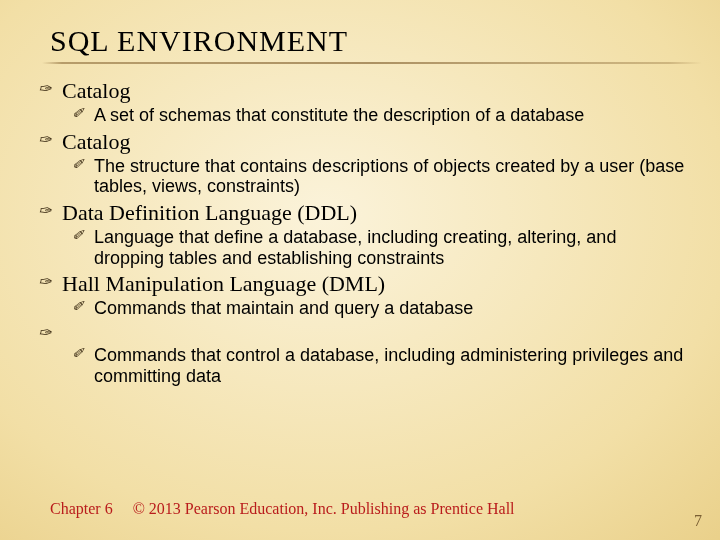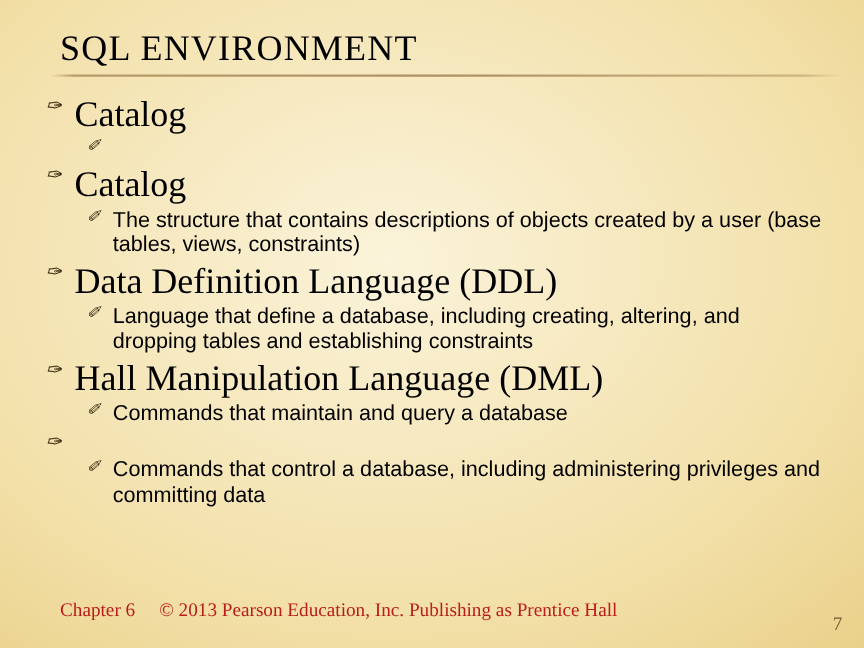--- a/index.html
+++ b/index.html
@@ -47,21 +47,21 @@
   .bullet-sub {
     font-family: 'Segoe Script', 'Brush Script MT', cursive;
     font-style: italic;
     font-size: 14px;
     color: #3a2a12;
     width: 22px;
     flex-shrink: 0;
     line-height: 1.35;
   }
   .term {
-    font-size: 30px;
+    font-size: 22px;
     font-family: Georgia, serif;
   }
   .desc {
     font-size: 18px;
     font-family: Arial, Helvetica, sans-serif;
     line-height: 1.15;
   }
   .subrow { display: flex; align-items: flex-start; padding-left: 34px; margin-top: 1px; margin-bottom: 3px; }
   .footer {
     position: absolute;
@@ -92,20 +92,21 @@
 
   <div class="content">
 
     <div class="item">
       <div class="row">
         <span class="bullet-main">✑</span>
         <span class="term">Catalog</span>
       </div>
       <div class="subrow">
         <span class="bullet-sub">✐</span>
+        <span class="desc">A set of schemas that constitute the description of a database</span>
       </div>
     </div>
 
     <div class="item">
       <div class="row">
         <span class="bullet-main">✑</span>
         <span class="term">Catalog</span>
       </div>
       <div class="subrow">
         <span class="bullet-sub">✐</span>

